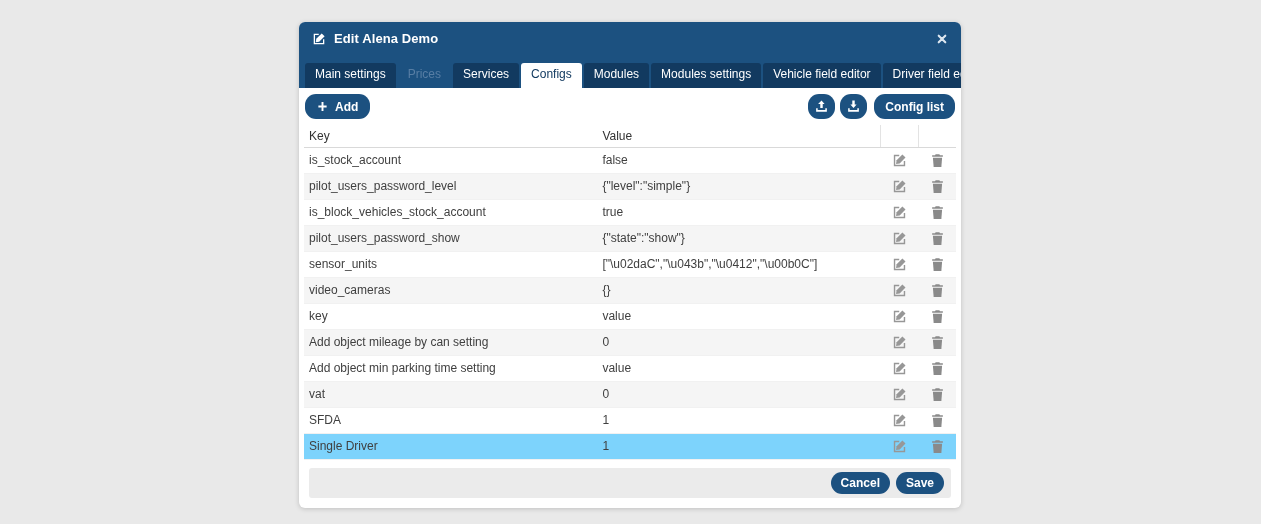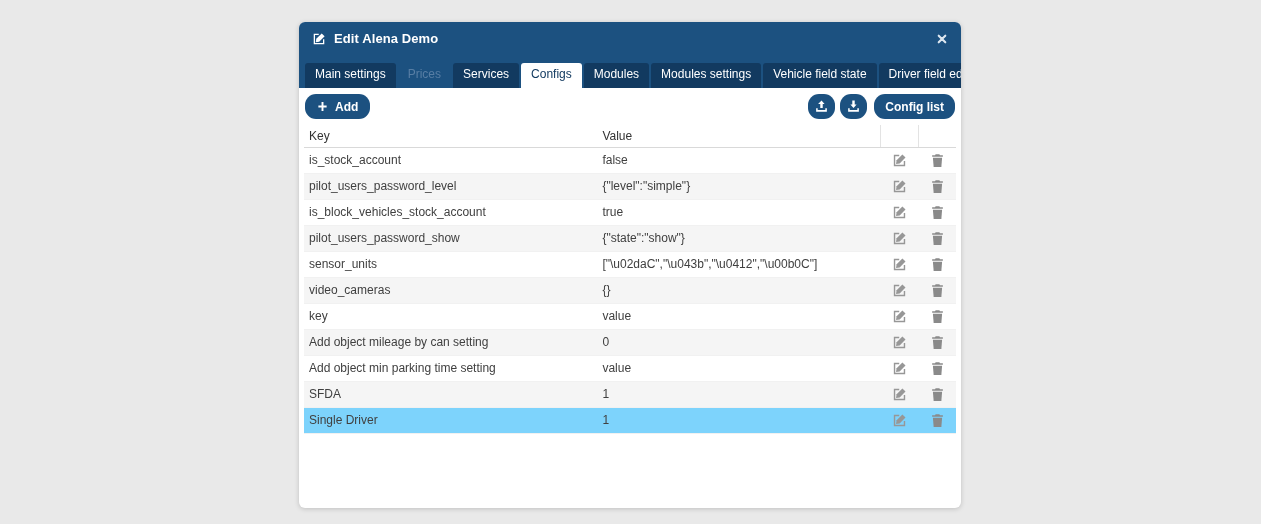--- a/index.html
+++ b/index.html
@@ -113,21 +113,21 @@
     </span>
   </div>
 
   <div class="tab-bar">
       <div class="tab">Main settings</div>
       <div class="tab disabled">Prices</div>
       <div class="tab">Services</div>
       <div class="tab active">Configs</div>
       <div class="tab">Modules</div>
       <div class="tab">Modules settings</div>
-      <div class="tab">Vehicle field state</div>
+      <div class="tab">Vehicle field editor</div>
       <div class="tab">Driver field editor</div>
     </div>
 
   <div class="toolbar">
     <button class="btn btn-add">
       <span class="plus-ic">
         <svg viewBox="0 0 16 16">
             <path fill="currentColor" d="M6.6 1.6h2.8v5H14v2.8H9.4v5H6.6v-5H2V6.6h4.6z"></path>
           </svg>
       </span>
@@ -352,20 +352,40 @@
     <td class="icon-cell">
       <span class="row-icon trash">
         <svg viewBox="0 0 16 16">
                   <path fill="currentColor" d="M6 1.2h4l.6 1.2h3.1V4H2.3V2.4h3.1z"></path>
                   <path fill="currentColor" d="M3.1 5.1h9.8l-.8 9.7H3.9z"></path>
                 </svg>
       </span>
     </td>
   </tr>
 
+  <tr>
+    <td>vat</td>
+    <td>0</td>
+    <td class="icon-cell">
+      <span class="row-icon edit">
+        <svg viewBox="0 0 16 16">
+                  <path fill="none" stroke="currentColor" stroke-width="1.5" d="M13.3 8.4v4.9H2.7V2.7h5"></path>
+                  <path fill="currentColor" d="M11.1 1.6l3.3 3.3-6.2 6.2-3.9.6.6-3.9z"></path>
+                </svg>
+      </span>
+    </td>
+    <td class="icon-cell">
+      <span class="row-icon trash">
+        <svg viewBox="0 0 16 16">
+                  <path fill="currentColor" d="M6 1.2h4l.6 1.2h3.1V4H2.3V2.4h3.1z"></path>
+                  <path fill="currentColor" d="M3.1 5.1h9.8l-.8 9.7H3.9z"></path>
+                </svg>
+      </span>
+    </td>
+  </tr>
 
   <tr>
     <td>SFDA</td>
     <td>1</td>
     <td class="icon-cell">
       <span class="row-icon edit">
         <svg viewBox="0 0 16 16">
                   <path fill="none" stroke="currentColor" stroke-width="1.5" d="M13.3 8.4v4.9H2.7V2.7h5"></path>
                   <path fill="currentColor" d="M11.1 1.6l3.3 3.3-6.2 6.2-3.9.6.6-3.9z"></path>
                 </svg>
@@ -400,14 +420,18 @@
                 </svg>
       </span>
     </td>
   </tr>
 </tbody>
     </table>
   </div>
 
   <div class="flex-gap"></div>
 
+  <div class="modal-footer">
+    <button class="btn btn-footer">Cancel</button>
+    <button class="btn btn-footer">Save</button>
+  </div>
 
 </div>
 
 </body></html>

